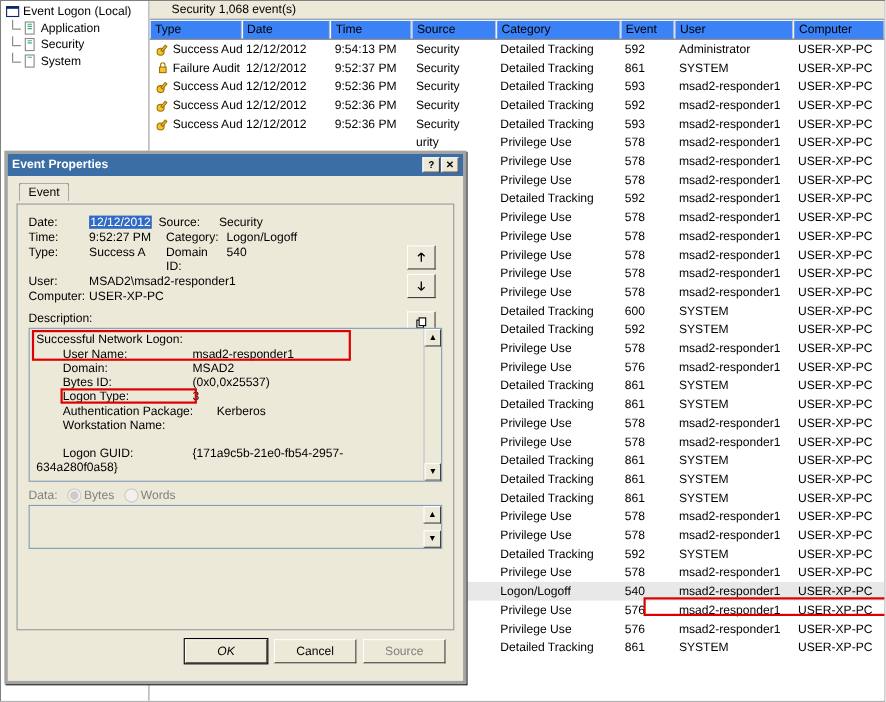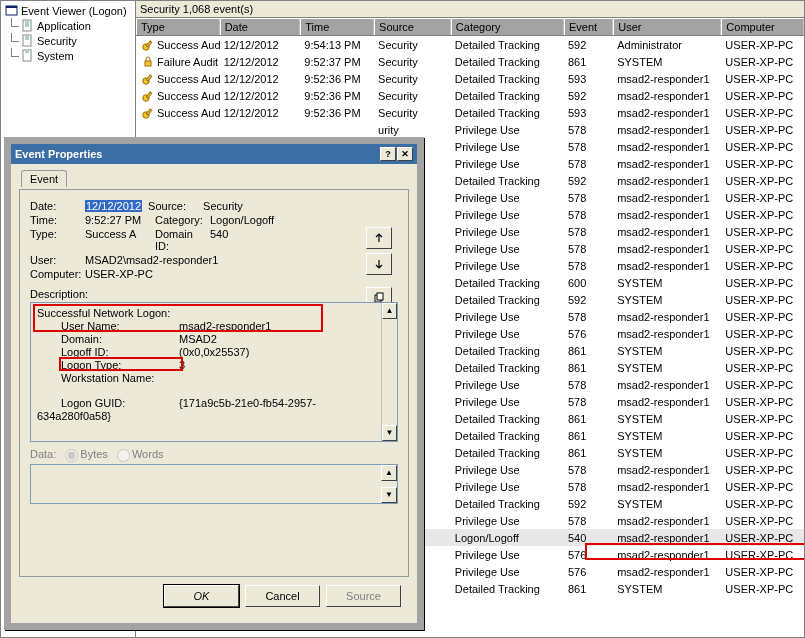--- a/index.html
+++ b/index.html
@@ -6,31 +6,31 @@
   body { margin:0; font-family: Tahoma, sans-serif; font-size:11px; background:#fff; color:#000; width:805px; height:638px; overflow:hidden; }
   .container { display:flex; height:100%; border:1px solid #808080; }
   .tree-pane { width:135px; background:#fff; border-right:1px solid #808080; padding:2px 0 0 2px; }
   .tree-root { display:flex; align-items:center; gap:3px; padding:1px 2px; }
   .tree-child { display:flex; align-items:center; gap:3px; padding:1px 2px 1px 18px; position:relative; }
   .tree-child::before { content:""; position:absolute; left:8px; top:0; bottom:50%; width:1px; background:#808080; }
   .tree-child::after { content:""; position:absolute; left:8px; top:50%; width:8px; height:1px; background:#808080; }
   .t-icon { width:13px; height:13px; display:inline-flex; align-items:center; justify-content:center; }
   .t-icon svg { width:13px; height:13px; }
   .list-pane { flex:1; background:#fff; position:relative; overflow:hidden; }
-  .list-header { background:#ece9d8; border-bottom:1px solid #808080; padding:2px 4px; }
-  .cols { display:flex; border-bottom:1px solid #808080; background:#a3a3a3; }
+  .list-header { background:#ece9d8; border-bottom:1px solid #808080; padding:2px 20px; }
+  .cols { display:flex; border-bottom:1px solid #808080; background:#3b82f6; }
   .cols div, .row div.cell { padding:2px 4px; overflow:hidden; white-space:nowrap; text-overflow:clip; }
   .cols div { border-right:1px solid #c0c0c0; border-top:1px solid #fff; border-left:1px solid #fff; }
   .row { display:flex; border-bottom:0; height:17px; align-items:center; }
   .row.selected { background:#e8e8e8; }
   .c-type{width:85px;} .c-date{width:82px;} .c-time{width:75px;} .c-src{width:78px;} .c-cat{width:115px;} .c-ev{width:50px;} .c-user{width:110px;} .c-comp{width:84px;}
   .ev-icon { width:14px; height:14px; margin:0 2px 0 1px; flex-shrink:0; }
   .box-red { position:absolute; border:2px solid #d00; pointer-events:none; }
   
-  .dlg { position:absolute; left:4px; top:137px; width:420px; background:#ece9d8; border:7px solid #a3a3a3; box-shadow:1px 1px 0 #000; font-size:11px; }
+  .dlg { position:absolute; left:4px; top:137px; width:420px; background:#ece9d8; border:3px solid #a3a3a3; box-shadow:1px 1px 0 #000; font-size:11px; }
   .dlg-title { background:linear-gradient(#3a6ea5,#3a6ea5); color:#fff; font-weight:bold; padding:3px 4px; display:flex; align-items:center; }
   .dlg-title .sp { flex:1; }
   .dlg-btns { display:flex; gap:1px; }
   .dlg-btn { width:16px; height:14px; background:#ece9d8; border:1px solid #fff; border-right-color:#404040; border-bottom-color:#404040; font-size:9px; line-height:12px; text-align:center; font-family:Marlett,Arial; color:#000; }
   .dlg-body { padding:6px 8px 8px 8px; }
   .tab-strip { position:relative; height:20px; }
   .tab { position:absolute; left:2px; top:0; background:#ece9d8; border:1px solid #919b9c; border-bottom:0; padding:2px 8px; border-radius:3px 3px 0 0; z-index:2; }
   .tab-panel { border:1px solid #919b9c; background:#ece9d8; padding:10px 10px 10px 10px; margin-top:-1px; }
   .info-row { display:flex; margin-bottom:2px; }
   .info-row .lab { width:55px; }
@@ -61,21 +61,21 @@
 
 <div class="container">
   <div class="tree-pane" style="position:relative;">
     <div class="tree-root">
       <span class="t-icon">
           <svg viewBox="0 0 13 13">
             <rect x="1" y="2" width="11" height="9" fill="#fff" stroke="#0a246a"></rect>
             <rect x="1" y="2" width="11" height="2" fill="#0a246a"></rect>
           </svg>
         </span>
-      <span>Event Viewer (Logon)</span>
+      <span>Event Logon (Local)</span>
     </div>
     <div class="tree-child">
       <span class="t-icon">
           <svg viewBox="0 0 13 13">
             <rect x="2" y="1" width="8" height="11" fill="#fff" stroke="#888"></rect>
             <line x1="4" y1="3" x2="8" y2="3" stroke="#4a8"></line>
             <line x1="4" y1="5" x2="8" y2="5" stroke="#4a8"></line>
             <line x1="4" y1="7" x2="8" y2="7" stroke="#4a8"></line>
           </svg>
         </span>
@@ -558,23 +558,24 @@
           <span class="lab">Computer:</span>
           <span>USER-XP-PC</span>
         </div>
 
       <div class="desc-label">Description:</div>
       <div class="desc-box">
         <div><span>Successful Network Logon:</span></div>
         <div class="indent"><span style="display:inline-block;width:118px;">User Name:</span><span>msad2-responder1</span></div>
         <div class="box-red" style="left:2px; top:1px; width:290px; height:28px;"></div>
         <div class="indent"><span style="display:inline-block;width:118px;">Domain:</span><span>MSAD2</span></div>
-        <div class="indent"><span style="display:inline-block;width:118px;">Logoff ID:</span><span>(0x0,0x25537)</span></div>
+        <div class="indent"><span style="display:inline-block;width:118px;">Bytes ID:</span><span>(0x0,0x25537)</span></div>
         <div class="indent"><span style="display:inline-block;width:118px;">Logon Type:</span><span>3</span></div>
         <div class="box-red" style="left:28px; top:54px; width:124px; height:14px;"></div>
+        <div class="indent"><span style="display:inline-block;width:140px;">Authentication Package:</span><span>Kerberos</span></div>
         <div class="indent"><span>Workstation Name:</span></div>
         <div class="indent"><span style="display:inline-block;width:118px;margin-top:12px;">Logon GUID:</span><span>{171a9c5b-21e0-fb54-2957-</span></div>
         <div><span>634a280f0a58}</span></div>
         <div class="scroll">
             <div class="up">▲</div>
             <div class="down">▼</div>
           </div>
       </div>
 
       <div class="data-row">

